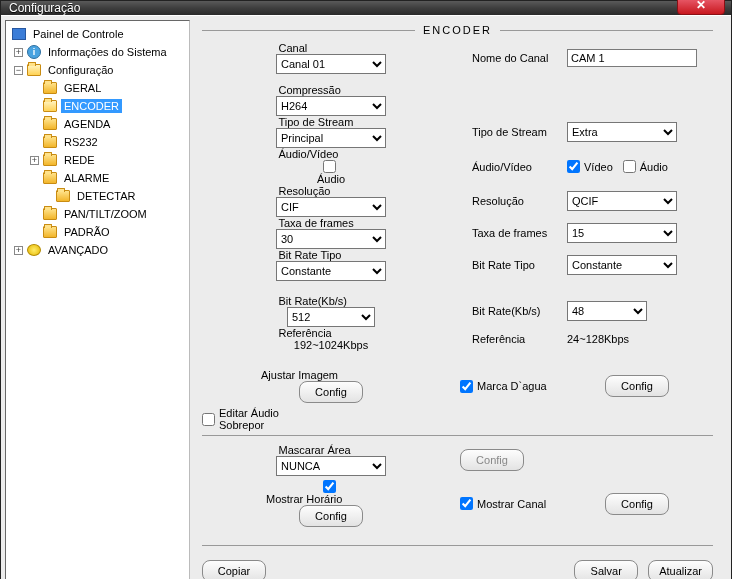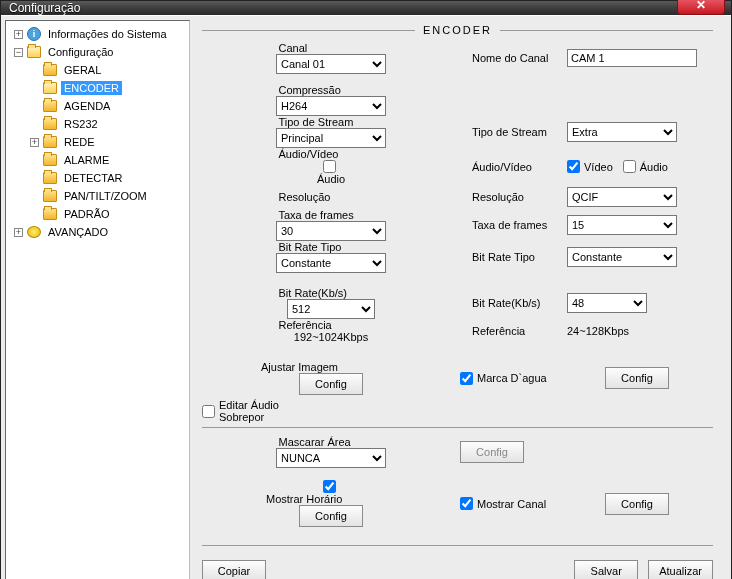--- a/index.html
+++ b/index.html
@@ -136,21 +136,21 @@
     background:#fff;
   }
   .txt {
     height:18px; font-size:11px; font-family:Tahoma,Arial,sans-serif;
     width: 130px; border:1px solid #7a7a7a; padding:1px 3px;
   }
   .btn {
     height:22px; min-width:64px;
     font-size:11px; font-family:Tahoma,Arial,sans-serif;
     background: linear-gradient(to bottom,#fdfdfd,#e3e3e3);
-    border:1px solid #8a8a8a; border-radius:0;
+    border:1px solid #8a8a8a; border-radius:8px;
     padding:0 10px;
   }
   .btn:disabled { color:#888; }
   .chk { margin:0 4px 0 0; }
   .ref { font-size:11px; }
   .sep { height:1px; background:#999; margin:4px 0 8px 0;}
   .bottom-row {
     display:flex; justify-content:space-between; margin-top:14px;
     align-items:center;
   }
@@ -160,20 +160,24 @@
 <body>
 
 <div class="window">
   <div class="titlebar">
     <span class="title-text">Configuração</span>
     <div class="close-btn">✕</div>
   </div>
   <div class="body">
 
     <div class="tree">
+      <div class="tree-row">
+        <span class="panel-ico"></span>
+        <span class="tree-label">Painel de Controle</span>
+      </div>
       <div class="tree-row" style="padding-left:8px">
         <span class="expander">+</span>
         <span class="info-ico">i</span>
         <span class="tree-label">Informações do Sistema</span>
       </div>
       <div class="tree-row" style="padding-left:8px">
         <span class="expander">−</span>
         <span class="folder-ico folder-open"></span>
         <span class="tree-label">Configuração</span>
       </div>
@@ -201,21 +205,21 @@
           <div class="tree-row" style="padding-left: 24px;">
             <span class="expander">+</span>
             <span class="folder-ico"></span>
             <span class="tree-label">REDE</span>
           </div>
           <div class="tree-row" style="padding-left: 24px;">
             <span class="spacer9"></span>
             <span class="folder-ico"></span>
             <span class="tree-label">ALARME</span>
           </div>
-          <div class="tree-row" style="padding-left: 24px;">
+          <div class="tree-row" style="padding-left: 37px;">
             <span class="spacer9"></span>
             <span class="folder-ico"></span>
             <span class="tree-label">DETECTAR</span>
           </div>
           <div class="tree-row" style="padding-left: 24px;">
             <span class="spacer9"></span>
             <span class="folder-ico"></span>
             <span class="tree-label">PAN/TILT/ZOOM</span>
           </div>
           <div class="tree-row" style="padding-left: 24px;">
@@ -283,20 +287,21 @@
           <span>Vídeo</span>
           <span style="width:10px"></span>
           <input type="checkbox" class="chk" style="">
           <span>Áudio</span>
         </div>
       </div>
 
       <div class="row">
         <div class="coll">
           <span class="lbl-l">Resolução</span>
+          <select class="sel"><option>CIF</option></select>
         </div>
         <div class="colr">
           <span class="lbl-r">Resolução</span>
           <select class="sel"><option>QCIF</option></select>
         </div>
       </div>
 
       <div class="row">
         <div class="coll">
           <span class="lbl-l">Taxa de frames</span>
@@ -367,21 +372,21 @@
       <div class="row">
         <div class="coll">
           <span class="lbl-l">Mascarar Área</span>
           <select class="sel"><option>NUNCA</option></select>
         </div>
         <div class="colr">
           <button class="btn" disabled="">Config</button>
         </div>
       </div>
 
-      <div class="row" style="margin-top:12px">
+      <div class="row" style="margin-top:4px">
         <div class="coll">
           <input type="checkbox" class="chk" checked="" style="">
           <span style="width:130px">Mostrar Horário</span>
           <button class="btn">Config</button>
         </div>
         <div class="colr">
           <input type="checkbox" class="chk" checked="" style="">
           <span style="width:128px">Mostrar Canal</span>
           <button class="btn">Config</button>
         </div>

